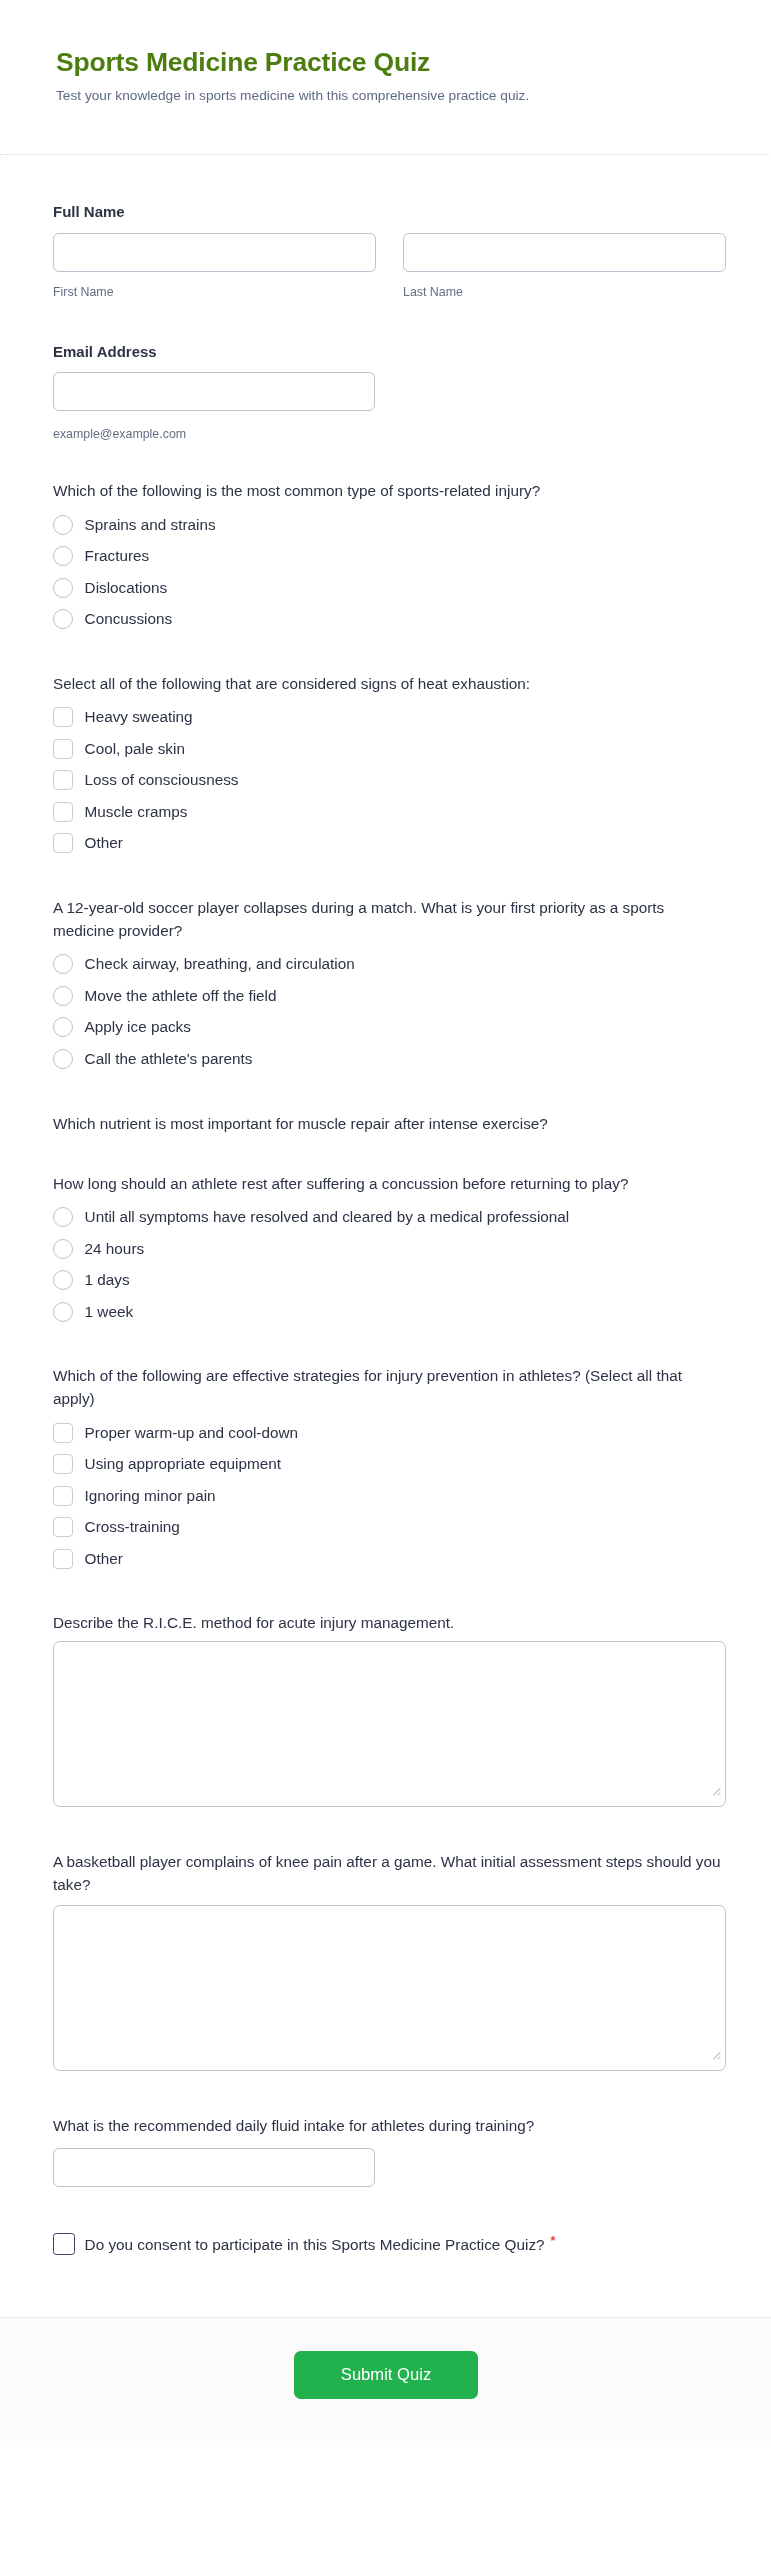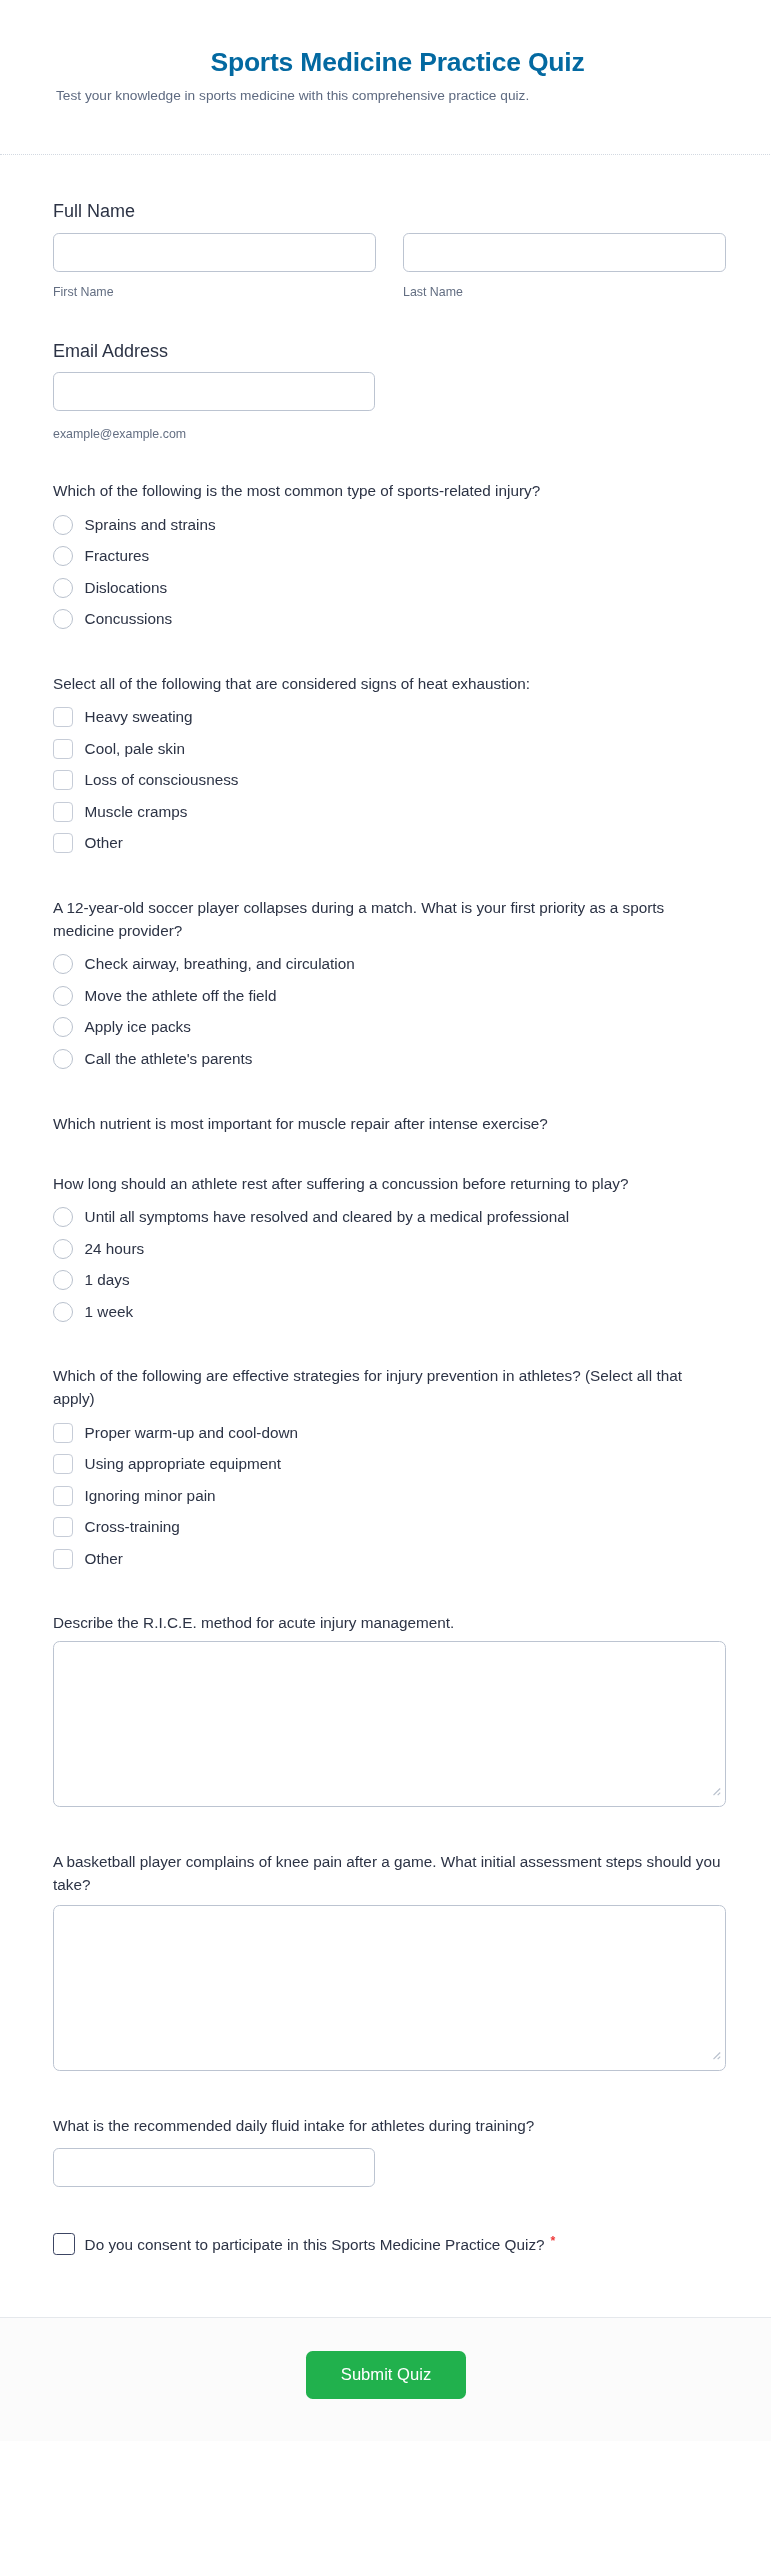--- a/index.html
+++ b/index.html
@@ -2,26 +2,26 @@
 <html style="font-size:13.3px"><head>
 <meta charset="utf-8">
 <style>
   html,body { margin:0; padding:0; }
   body {
     width:772px; height:2576px; background:#ffffff;
     font-family:"Liberation Sans", sans-serif; color:#2c3345;
     -webkit-font-smoothing:antialiased; overflow:hidden;
   }
   .header { padding:46px 33px 49px 56px; border-bottom:1.7px dotted #d3d9e1; }
-  .page-title { margin:0; font-size:26.5px; line-height:33px; font-weight:700; color:#0369a1; letter-spacing:-0.2px;text-align:center; }
+  .page-title { margin:0; font-size:26.5px; line-height:33px; font-weight:700; color:#4d7c0f; letter-spacing:-0.2px; }
   .page-subtitle { margin-top:7.5px; font-size:13.7px; line-height:18px; color:#5e6a80; }
 
   .form-body { padding:0 46px 59px 53px; }
 
-  .field-label { font-size:18px; line-height:21.6px; font-weight:400; color:#2c3345; }
+  .field-label { font-size:15px; line-height:21.6px; font-weight:700; color:#2c3345; }
   .name-block { margin-top:46px; }
   .name-row { display:flex; gap:27px; margin-top:10.8px; }
   .name-col { flex:1; }
   .text-input {
     box-sizing:border-box; display:block; width:100%; height:39px;
     border:0.8px solid #bcc4d1; border-radius:5.8px; background:#fff;
     font-family:inherit; font-size:15px; color:#2c3345; padding:0 10px; outline:none;
   }
   .sublabel { margin-top:13.3px; font-size:12.4px; line-height:15px; color:#636e82; }
   .email-block { margin-top:41px; }
@@ -53,21 +53,21 @@
   .consent-row { margin-top:43px; display:flex; align-items:center; min-height:28px; }
   .consent-box {
     width:21.6px; height:21.6px; box-sizing:border-box; flex:none; background:#fff;
     border:1.7px solid #3c4563; border-radius:3.3px; margin-right:10px; cursor:pointer;
   }
   .consent-label { font-size:15.3px; line-height:21.6px; color:#2c3345; }
   .req { color:#ee3a3a; margin-left:5.8px; font-size:12.4px; vertical-align:5px; font-weight:700; }
 
   .footer { border-top:0.8px solid #e5e8ec; background:#fbfbfb; height:123px; }
   .submit-btn {
-    display:block; margin:33px auto 0 auto; width:160px; height:48px;
+    display:block; margin:33px auto 0 auto; width:184px; height:48px;
     background:#21b14d; color:#ffffff; border:none; border-radius:6.6px;
     font-family:inherit; font-size:16.6px; font-weight:500; cursor:pointer;
   }
 </style>
 </head>
 <body>
 
 <div class="header">
   <h1 class="page-title">Sports Medicine Practice Quiz</h1>
   <div class="page-subtitle">Test your knowledge in sports medicine with this comprehensive practice quiz.</div>

